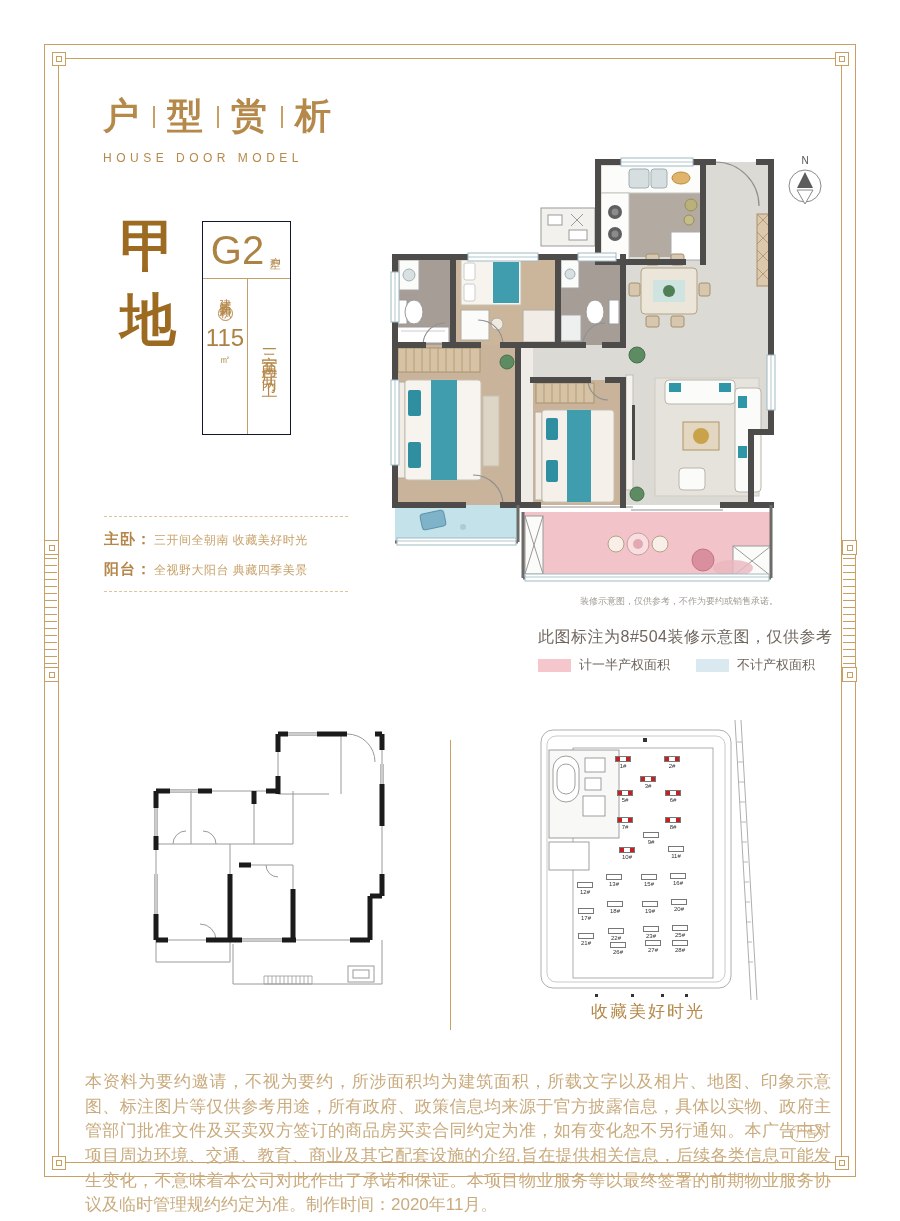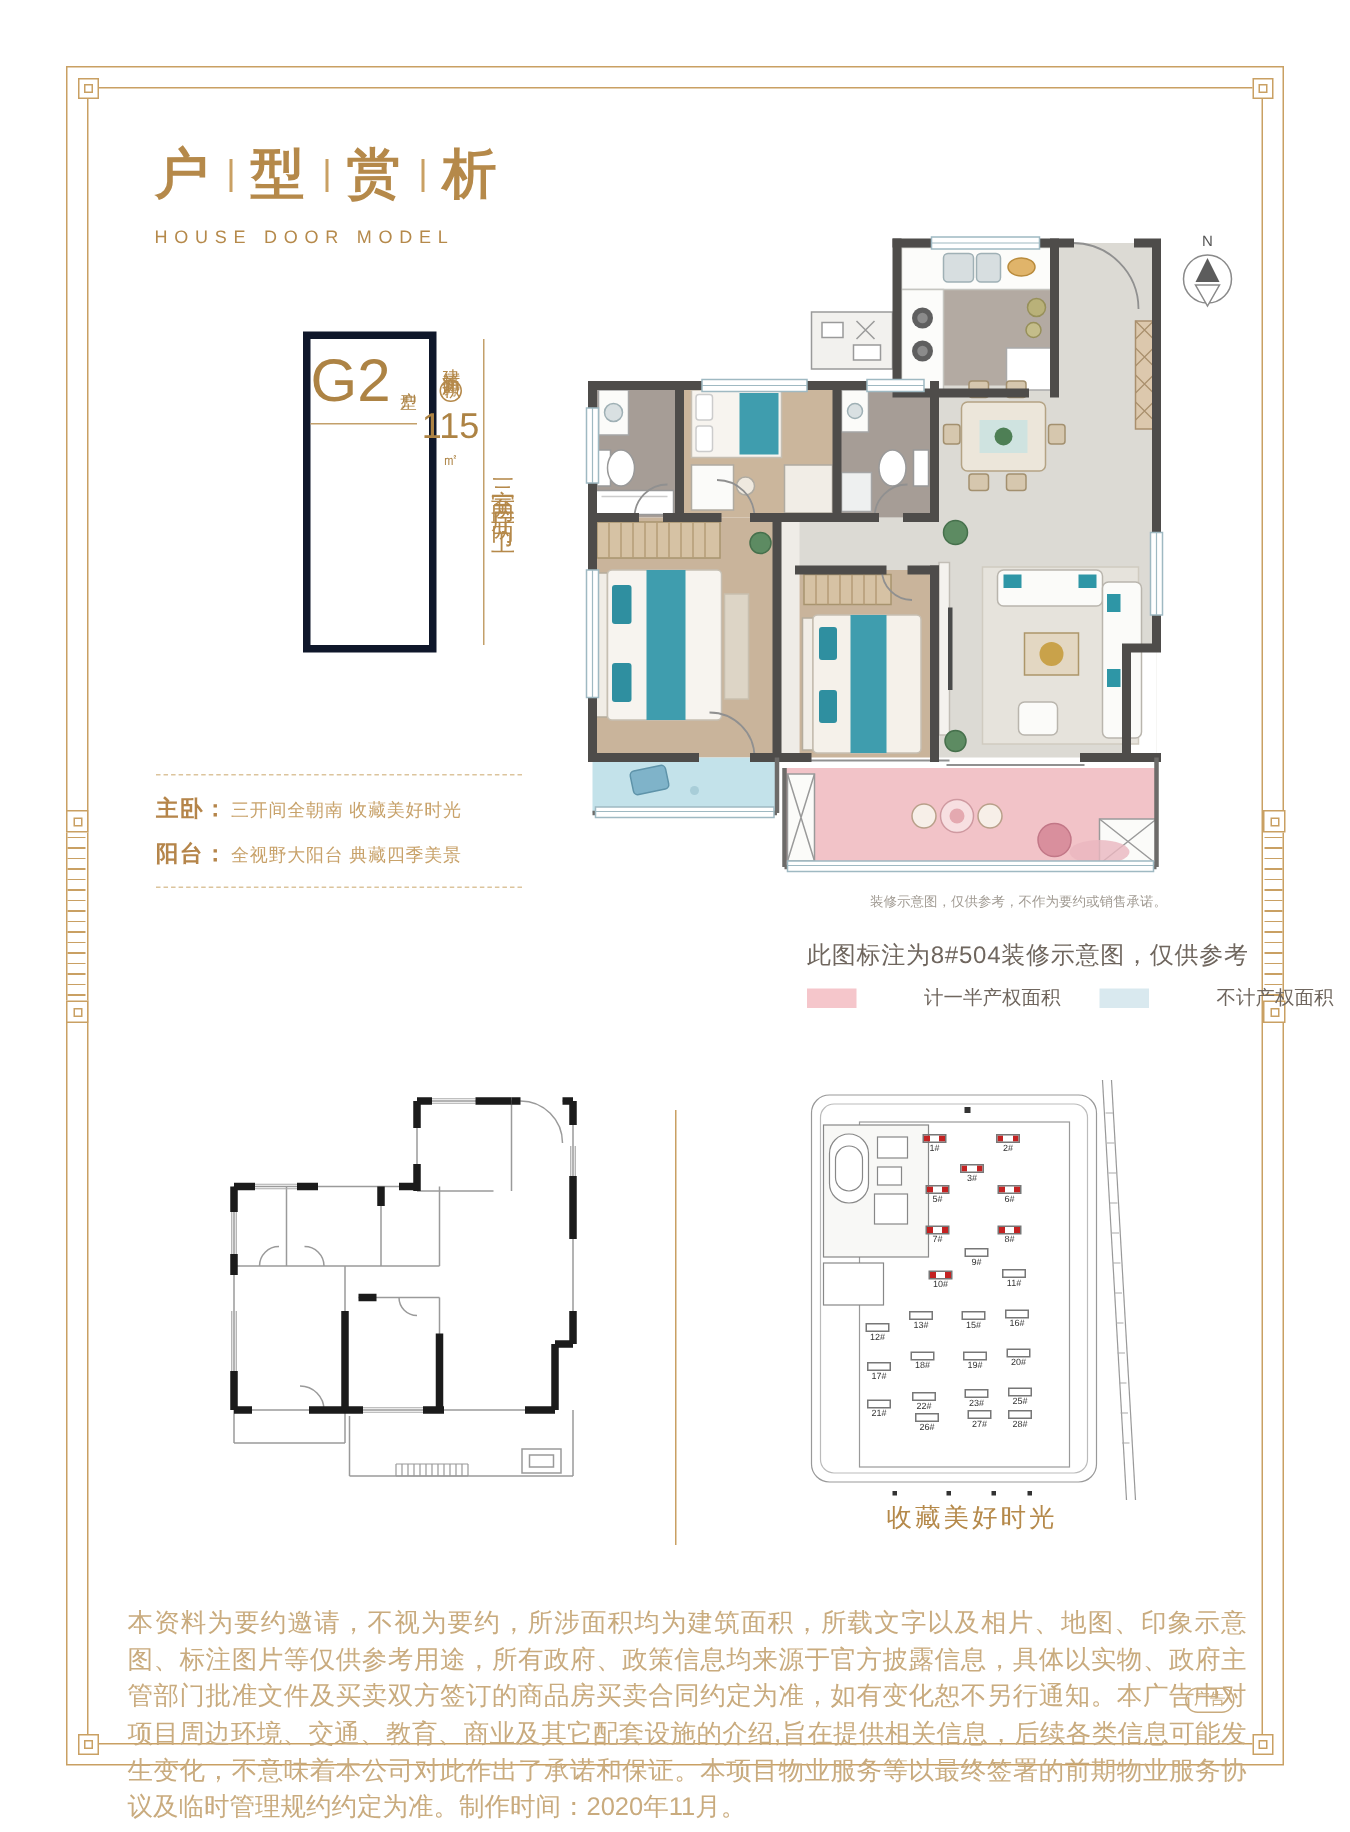--- a/index.html
+++ b/index.html
@@ -20,21 +20,21 @@
   .hdr-cn{font-family:"DejaVu Serif",serif;font-size:36px;font-weight:600;letter-spacing:2px;
           display:flex;align-items:center;}
   .hdr-cn .sep{display:inline-block;width:2px;height:22px;background:#c9a063;margin:0 12px;}
   .hdr-en{margin-top:10px;font-size:12px;letter-spacing:4.5px;color:#b5894a;}
 
   
   .plot-name{position:absolute;left:112px;top:208px;width:72px;text-align:center;
              font-family:"DejaVu Serif",serif;font-size:56px;line-height:74px;font-weight:bold;
              color:#9c6b21;}
   .unit-box{position:absolute;left:202px;top:221px;width:89px;height:214px;
-            border:5px solid #0f172a;box-sizing:border-box;display:flex;flex-direction:row;}
+            border:1px solid #0f172a;box-sizing:border-box;display:flex;flex-direction:column;}
   .unit-top{height:56px;border-bottom:1px solid #c3a06a;display:flex;align-items:center;justify-content:center;gap:3px;}
   .unit-code{font-size:40px;color:#ad8344;line-height:1;}
   .unit-suffix{writing-mode:vertical-rl;font-size:11px;color:#ad8344;letter-spacing:2px;}
   .unit-bottom{flex:1;display:flex;}
   .u-col-l{width:44px;display:flex;flex-direction:column;align-items:center;padding-top:10px;}
   .u-area-label{writing-mode:vertical-rl;font-size:12px;letter-spacing:3px;color:#b5894a;}
   .u-approx{margin-top:5px;width:13px;height:13px;border:1px solid #b5894a;border-radius:50%;
             font-size:8px;color:#b5894a;display:flex;align-items:center;justify-content:center;}
   .u-val{margin-top:3px;font-size:24px;color:#ad8344;}
   .u-unit{font-size:11px;color:#ad8344;}
@@ -50,21 +50,21 @@
   .feat-desc{font-size:12px;color:#c8a26a;margin-left:2px;letter-spacing:0.5px;}
 
   
   .fp-svg{position:absolute;left:383px;top:150px;}
   .fp-caption-small{position:absolute;left:520px;top:595px;width:258px;text-align:right;
                     font-size:9px;color:#a19b93;}
   .fp-note{position:absolute;left:538px;top:627px;font-size:16px;color:#6f665e;letter-spacing:0.5px;}
   .fp-legend{position:absolute;left:538px;top:656px;display:flex;align-items:center;gap:26px;}
   .leg-item{display:flex;align-items:center;gap:8px;}
   .leg-swatch{width:33px;height:13px;}
-  .leg-label{font-size:13px;color:#6f665e;margin-left:37px;}
+  .leg-label{font-size:13px;color:#6f665e;}
 
   
   .struct-svg{position:absolute;left:146px;top:724px;}
   .site-svg{position:absolute;left:535px;top:712px;}
   #bmap{position:absolute;left:535px;top:712px;width:226px;height:292px;}
   .bmk{position:absolute;width:20px;text-align:center;}
   .bfp{width:16px;height:6px;margin:0 auto;border:1px solid #777;background:#fff;box-sizing:border-box;}
   .bfp.hl{background:linear-gradient(90deg,#c42222 0 28%,#fff 28% 72%,#c42222 72% 100%);}
   .blb{font-size:6px;line-height:8px;color:#333;}
   .diag-label{position:absolute;top:1000px;text-align:center;font-size:17px;color:#b5894a;letter-spacing:2px;}
@@ -100,20 +100,21 @@
         <span class="sep"></span>
         <span>型</span>
         <span class="sep"></span>
         <span>赏</span>
         <span class="sep"></span>
         <span>析</span>
     </div>
     <div class="hdr-en">HOUSE DOOR MODEL</div>
   </div>
 
+  <div class="plot-name">甲地</div>
 
   <div class="unit-box">
     <div class="unit-top">
       <span class="unit-code">G2</span>
       <span class="unit-suffix">户型</span>
     </div>
     <div class="unit-bottom">
       <div class="u-col-l">
         <span class="u-area-label">建筑面积</span>
         <span class="u-approx">约</span>

